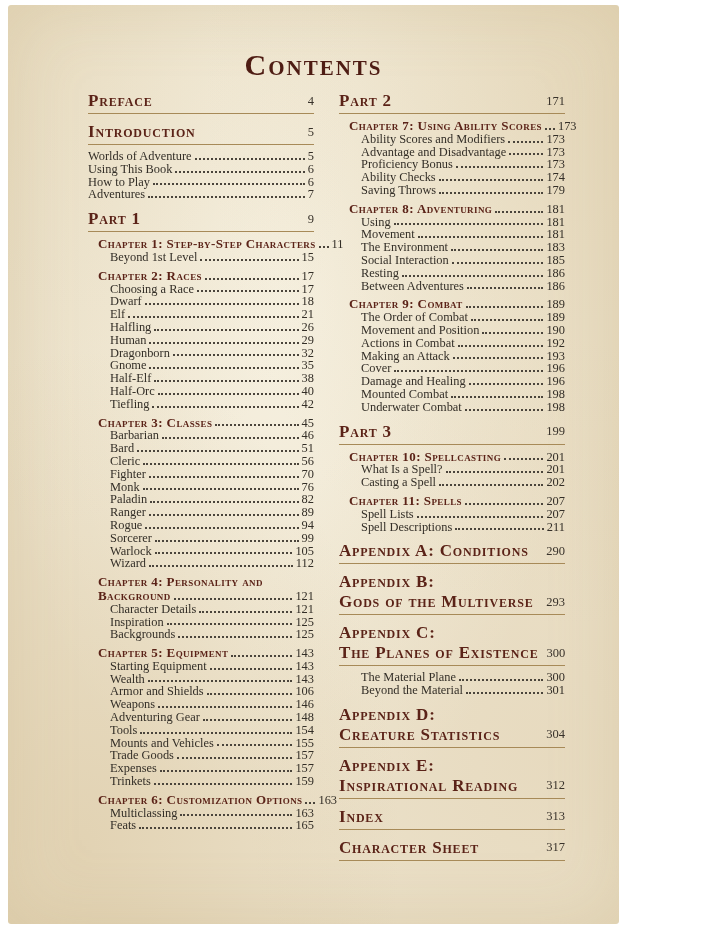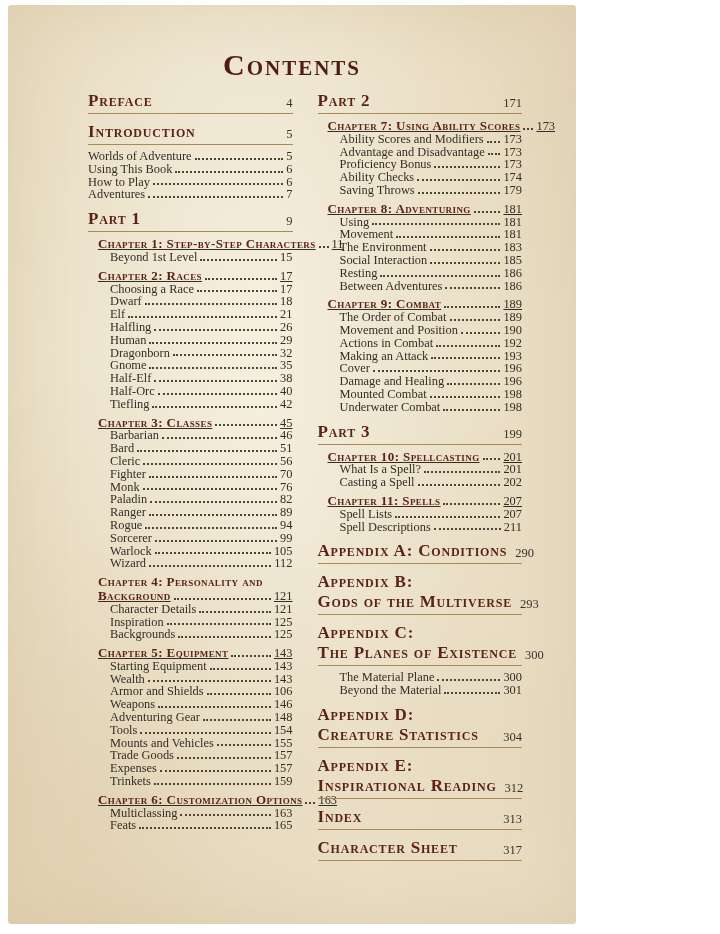--- a/index.html
+++ b/index.html
@@ -2,21 +2,21 @@
 <html><head>
 <meta charset="utf-8">
 <style>
   html,body{margin:0;padding:0;}
   body{
     width:720px;height:934px;position:relative;background:#ffffff;
     font-family:"Liberation Serif","DejaVu Serif",serif;
     -webkit-font-smoothing:antialiased;
   }
   .page{
-    position:absolute;left:8px;top:5px;width:568px;height:919px;
+    position:absolute;left:8px;top:5px;width:611px;height:919px;
     border-radius:3px;
     background:
       radial-gradient(ellipse at 12% 92%, rgba(199,170,117,0.28), transparent 42%),
       radial-gradient(ellipse at 92% 8%, rgba(206,181,131,0.20), transparent 46%),
       radial-gradient(ellipse at 88% 82%, rgba(208,183,138,0.18), transparent 40%),
       radial-gradient(ellipse at 8% 6%, rgba(210,188,142,0.16), transparent 38%),
       radial-gradient(ellipse at 45% 32%, rgba(255,253,243,0.55), transparent 62%),
       #ece2cb;
     box-shadow: inset 0 0 70px rgba(178,148,92,0.22);
     overflow:hidden;
@@ -45,21 +45,21 @@
   }
   .col .sec:first-child{margin-top:0;}
   .sec-line{
     font-variant:small-caps;
     font-weight:bold;
     font-size:17px;line-height:20px;
     letter-spacing:0.8px;
     color:#5b2318;
     white-space:nowrap;
   }
-  .sec-row{display:flex;justify-content:space-between;align-items:flex-end;}
+  .sec-row{display:flex;justify-content:space-between;align-items:center;}
   .sec-num{
     font-size:12.5px;color:#38322a;font-weight:normal;
     padding-left:8px;
   }
 
   
   .row{display:flex;align-items:baseline;color:#332e27;}
   .dots{
     flex:1 1 auto;min-width:10px;
     border-bottom:2px dotted #4a443b;
@@ -71,21 +71,21 @@
   .chap{margin-top:5px;}
   .chap-pre,.chap-lbl{
     font-variant:small-caps;
     font-weight:bold;
     font-size:13px;line-height:13.8px;
     letter-spacing:0.4px;
     color:#5b2318;
     white-space:nowrap;
   }
   .chap-pre{padding-left:10px;}
-  .chap-row{padding-left:10px;line-height:13.8px;text-decoration:underline;}
+  .chap-row{padding-left:10px;line-height:13.8px;}
 
   .entry{padding-left:22px;font-size:12.4px;line-height:12.8px;}
   .entry.flush{padding-left:0;}
   .entry .lbl{white-space:nowrap;}
 </style>
 </head>
 <body>
 
 <div class="page">
   <h1 class="title">Contents</h1>

